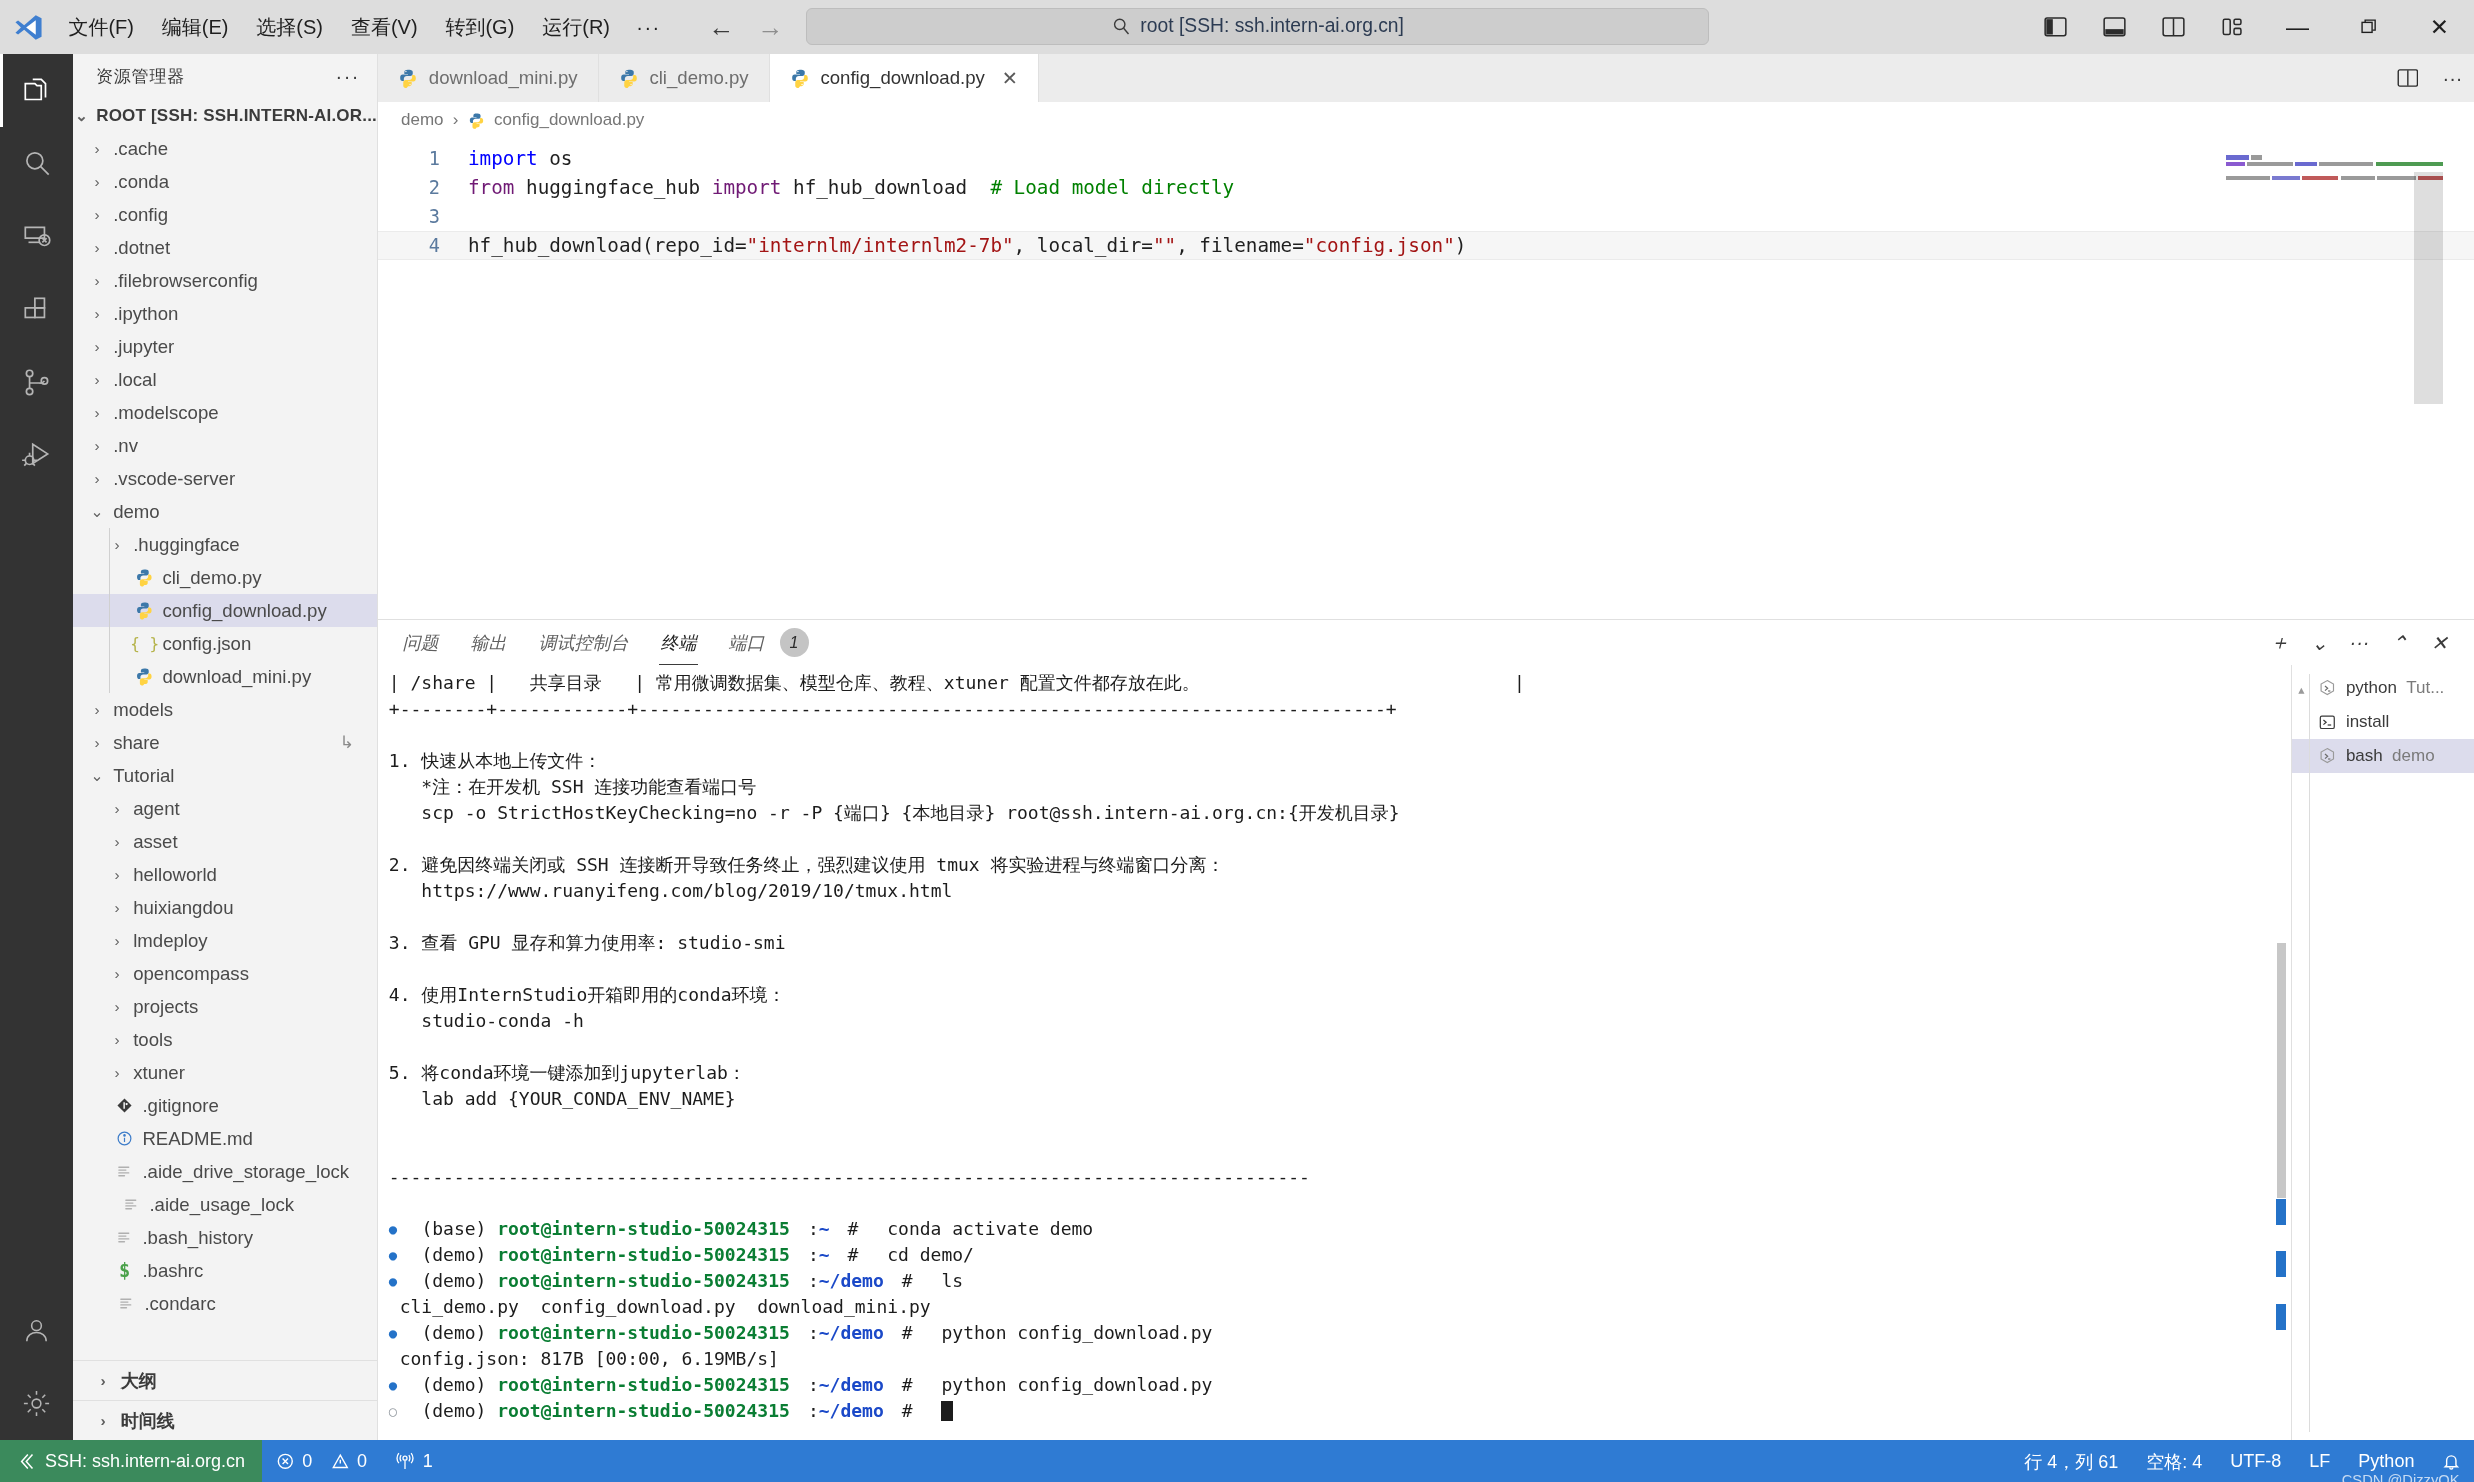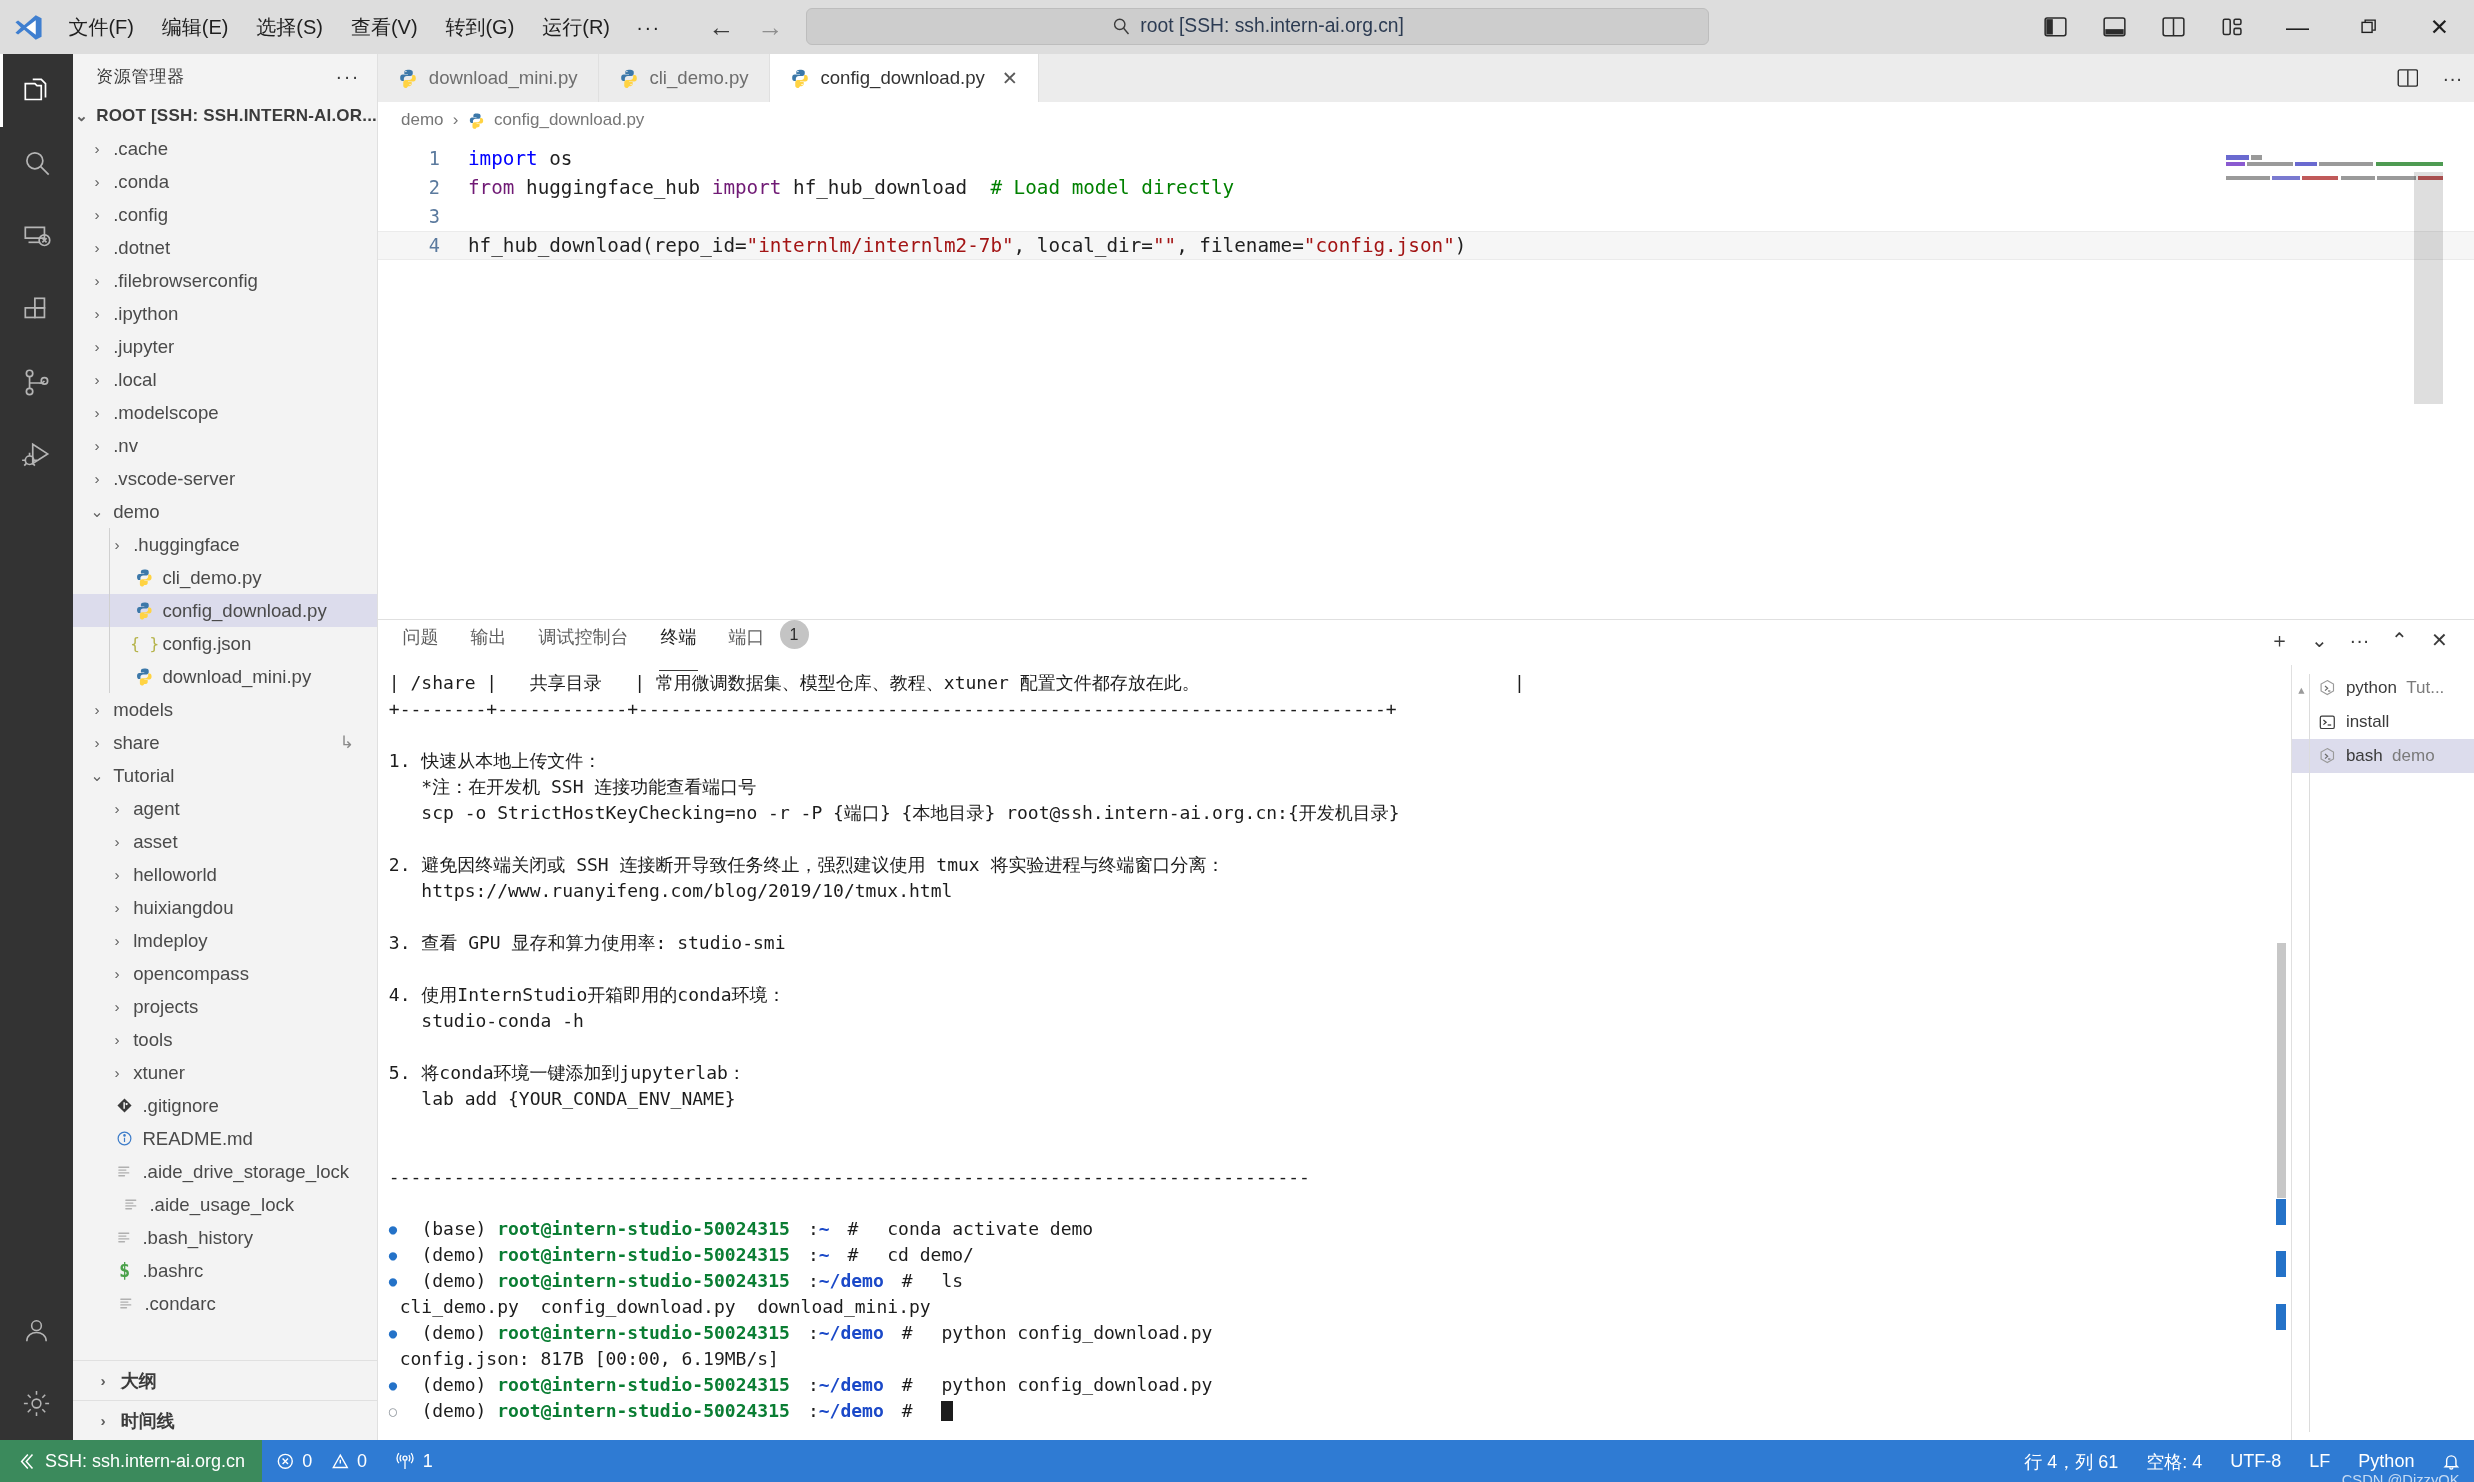--- a/index.html
+++ b/index.html
@@ -110,21 +110,21 @@
   .fn  { color:#1f1f1f; }
   .minimap { position:absolute; right: 32px; top: 0; width: 223px; height: 100%; }
   .mini-lines { padding-top: 17px; padding-left: 6.2px; }
   .mini-l { height: 4.6px; margin-bottom: 2.3px; display:flex; gap:2.3px; }
   .mini-blk { height:4.6px; }
   .mini-slider { position:absolute; right:0; top: 34px; width: 29px; height: 232px; background: rgba(0,0,0,0.13); }
   .editor-scrollbar { position:absolute; right: 0; top:0; width: 32px; height:100%; }
 
   
   .panel { flex: 0 0 821px; display:flex; flex-direction:column; background:#ffffff; border-top:0.8px solid #e0e0e0; min-height:0;}
-  .panel-head { height: 45px; flex:0 0 45px; display:flex; padding-left: 23px; position:relative; }
+  .panel-head { height: 45px; flex:0 0 45px; display:flex; align-items:center; padding-left: 23px; position:relative;font-style:italic; }
   .ptab { font-size: 18px; color:#5f5f5f; margin-right: 29px; position:relative; padding: 4.6px 1.5px;}
   .ptab.active { color:#1f1f1f; }
   .ptab.active::after { content:""; position:absolute; left:0; right:0; bottom:-6.2px; height:1.5px; background:#3b3b3b;}
   .pbadge { width: 29px; height:29px; border-radius:50%; background:#c4c4c4; color:#2b2b2b; display:flex; align-items:center; justify-content:center; font-size:16px; margin-left: -15.5px;}
   .panel-actions { position:absolute; right: 15.5px; display:flex; align-items:center; gap: 0;}
   .pact { width: 40px; height: 40px; display:flex; align-items:center; justify-content:center; color:#3b3b3b; font-size: 20px;}
 
   .panel-body { flex:1 1 auto; display:flex; min-height:0; }
   .term {
     flex:1 1 auto; position:relative; overflow:hidden; min-width:0;

